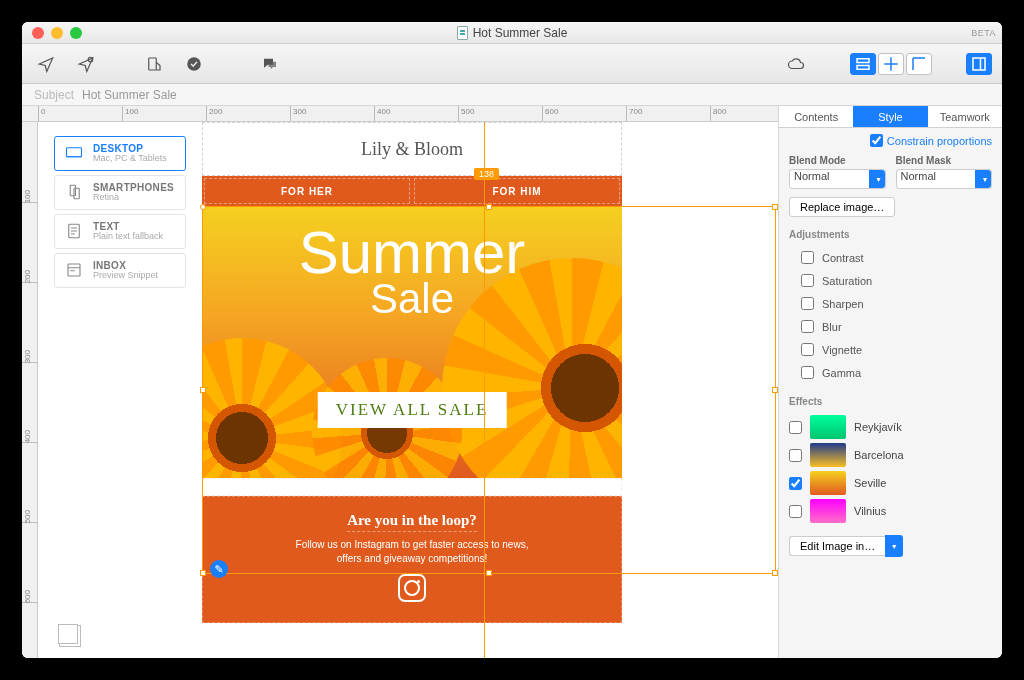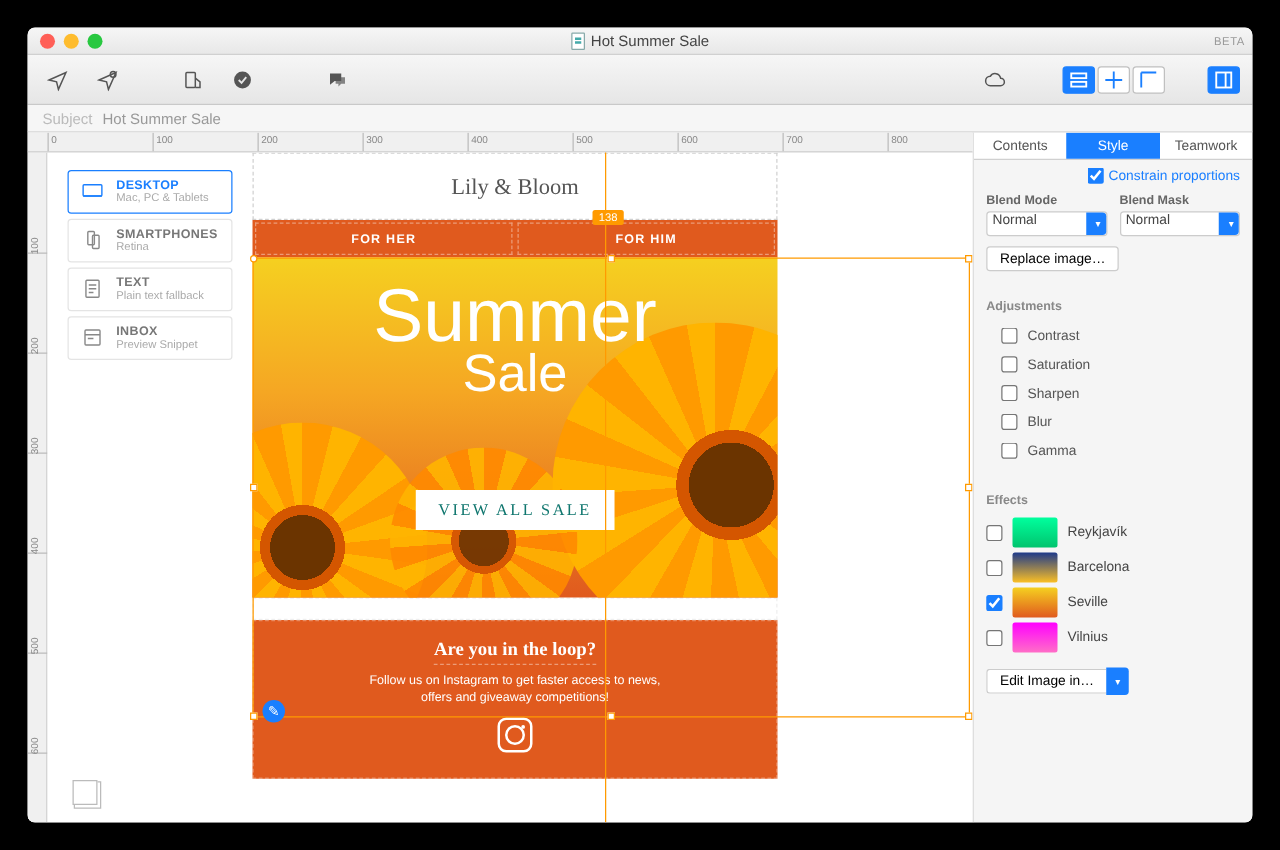--- a/index.html
+++ b/index.html
@@ -47,21 +47,21 @@
 .nav-guide-v { position: absolute; top: -54px; bottom: -460px; left: 282px; width: 0; border-left: 1px solid #ff9a00; z-index: 3; }
 .nav-badge { position: absolute; left: 272px; top: 46px; background: #ff9a00; color: #fff; font-size: 9px; padding: 1px 5px; border-radius: 2px; z-index: 4; }
 .hero { height: 272px; position: relative; overflow: hidden; background: linear-gradient(#f5d020,#f5a623 40%,#e05a1e); }
 .sunfl { position: absolute; border-radius: 50%; }
 .sf1 { width: 260px; height: 260px; right: -80px; bottom: -40px; background: radial-gradient(circle at 55% 50%, #6b3400 0 34px, #d45600 34px 44px, transparent 44px), repeating-conic-gradient(#ff9a00 0 14deg, #ffb400 14deg 28deg); }
 .sf2 { width: 200px; height: 200px; left: -60px; bottom: -60px; background: radial-gradient(circle at 50% 50%, #6b3400 0 26px, #d45600 26px 34px, transparent 34px), repeating-conic-gradient(#ff9a00 0 14deg, #ffb400 14deg 28deg); }
 .sf3 { width: 150px; height: 150px; left: 110px; bottom: -30px; background: radial-gradient(circle at 50% 50%, #6b3400 0 20px, #d45600 20px 26px, transparent 26px), repeating-conic-gradient(#ff8a00 0 14deg, #ffb400 14deg 28deg); opacity: .9; }
 .hero-text { position: absolute; top: 20px; left: 0; right: 0; text-align: center; color: #fff; font-family: "Segoe Script", cursive; }
 .ht1 { font-size: 60px; font-weight: 400; line-height: .9; }
 .ht2 { font-size: 42px; font-weight: 400; line-height: .9; }
-.hero-btn { position: absolute; top: 186px; left: 50%; transform: translateX(-50%); background: #fff; color: #0f766e; font-size: 13px; letter-spacing: 2px; padding: 8px 18px; font-family: Georgia, serif; }
+.hero-btn { position: absolute; top: 186px; left: 50%; transform: translateX(-50%); background: #fff; color: #4d7c0f; font-size: 17px; letter-spacing: 2px; padding: 8px 18px; font-family: Georgia, serif; }
 .selection-box { position: absolute; left: 164px; top: 84px; width: 574px; height: 368px; border: 1px solid #ff9a00; z-index: 2; pointer-events: none; }
 .selection-box .h { position: absolute; width: 6px; height: 6px; background: #fff; border: 1px solid #ff9a00; }
 .selection-box .h.tl { left: -3px; top: -3px; } .selection-box .h.tr { right: -3px; top: -3px; }
 .selection-box .h.bl { left: -3px; bottom: -3px; } .selection-box .h.br { right: -3px; bottom: -3px; }
 .selection-box .h.tm { left: 50%; top: -3px; margin-left: -3px; } .selection-box .h.bm { left: 50%; bottom: -3px; margin-left: -3px; }
 .selection-box .h.ml { left: -3px; top: 50%; margin-top: -3px; } .selection-box .h.mr { right: -3px; top: 50%; margin-top: -3px; }
 .gap { height: 18px; background: #fff; border: 1px dashed #eee; }
 .loop { background: #e05a1e; color: #fff; text-align: center; padding: 14px 10px 20px; border: 1px dashed rgba(255,255,255,.3); position: relative; }
 .loop-title { font-family: Georgia, serif; font-weight: 700; font-size: 15px; border-bottom: 1px dashed rgba(255,255,255,.4); display: inline-block; padding-bottom: 2px; margin-bottom: 6px; }
 .loop-sub { font-size: 10px; line-height: 1.4; }
@@ -77,21 +77,21 @@
 .insp-body { flex: 1; overflow-y: auto; padding: 6px 10px 10px; font-size: 11px; color: #444; }
 .constrain { display: flex; align-items: center; justify-content: flex-end; gap: 4px; color: #1a7fff; font-size: 11px; margin-bottom: 8px; }
 .constrain input { accent-color: #1a7fff; }
 .blend-row { display: flex; gap: 10px; margin-bottom: 8px; }
 .blend-col { flex: 1; }
 .blend-lbl { font-size: 10px; font-weight: 600; color: #666; margin-bottom: 3px; }
 .sel { width: 100%; height: 20px; font-size: 11px; background: #fff; border: 1px solid #ccc; border-radius: 3px; padding: 0 4px; position: relative; }
 .sel::after { content: ""; position: absolute; right: 0; top: 0; bottom: 0; width: 16px; background: #1a7fff; border-radius: 0 3px 3px 0; }
 .sel-arrow { position: absolute; right: 4px; top: 50%; transform: translateY(-50%); color: #fff; font-size: 8px; z-index: 1; }
 .btn-sm { background: #fff; border: 1px solid #ccc; border-radius: 3px; font-size: 11px; padding: 3px 10px; cursor: pointer; }
-.section-h { font-size: 10px; font-weight: 600; color: #888; margin: 23px 0 6px; }
+.section-h { font-size: 10px; font-weight: 600; color: #888; margin: 12px 0 6px; }
 .adj-item { display: flex; align-items: center; gap: 8px; padding: 5px 0 5px 12px; font-size: 11px; color: #555; }
 .adj-item input { accent-color: #1a7fff; }
 .eff-item { display: flex; align-items: center; gap: 8px; padding: 2px 0 2px 0; }
 .eff-item input { accent-color: #1a7fff; margin-left: 0; }
 .swatch { width: 36px; height: 24px; border-radius: 2px; }
 .sw-sydney { background: linear-gradient(#8a2be2,#ff1493); }
 .sw-reyk { background: linear-gradient(#00ff9d,#00c46e); }
 .sw-barc { background: linear-gradient(#1e3a8a,#fbbf24); }
 .sw-sev { background: linear-gradient(#f5d020,#e05a1e); }
 .sw-vil { background: linear-gradient(#ff00ff,#ff6ec7); }
@@ -359,20 +359,24 @@
         <label class="adj-item">
             <input type="checkbox" style="">
             <span>Sharpen</span>
           </label>
         <label class="adj-item">
             <input type="checkbox" style="">
             <span>Blur</span>
           </label>
         <label class="adj-item">
             <input type="checkbox" style="">
+            <span>Vignette</span>
+          </label>
+        <label class="adj-item">
+            <input type="checkbox" style="">
             <span>Gamma</span>
           </label>
 
         <div class="section-h">Effects</div>
         <label class="eff-item">
             <input type="checkbox" style="">
             <span class="swatch sw-reyk"></span>
             <span>Reykjavík</span>
           </label>
         <label class="eff-item">

